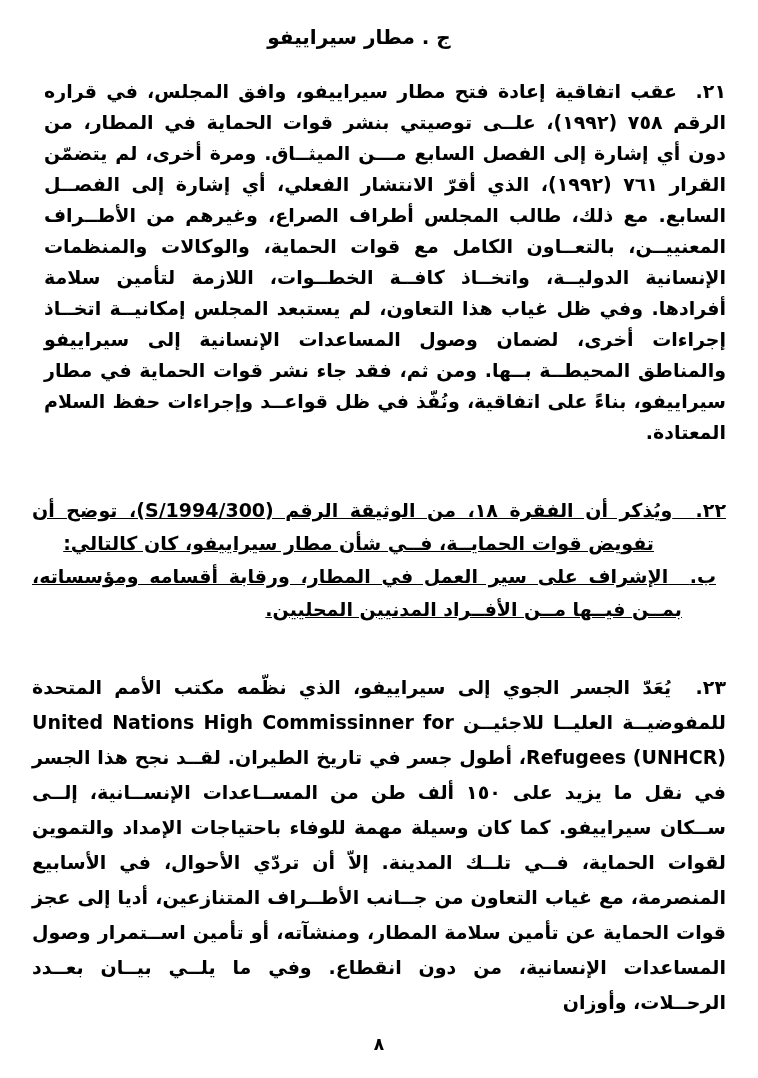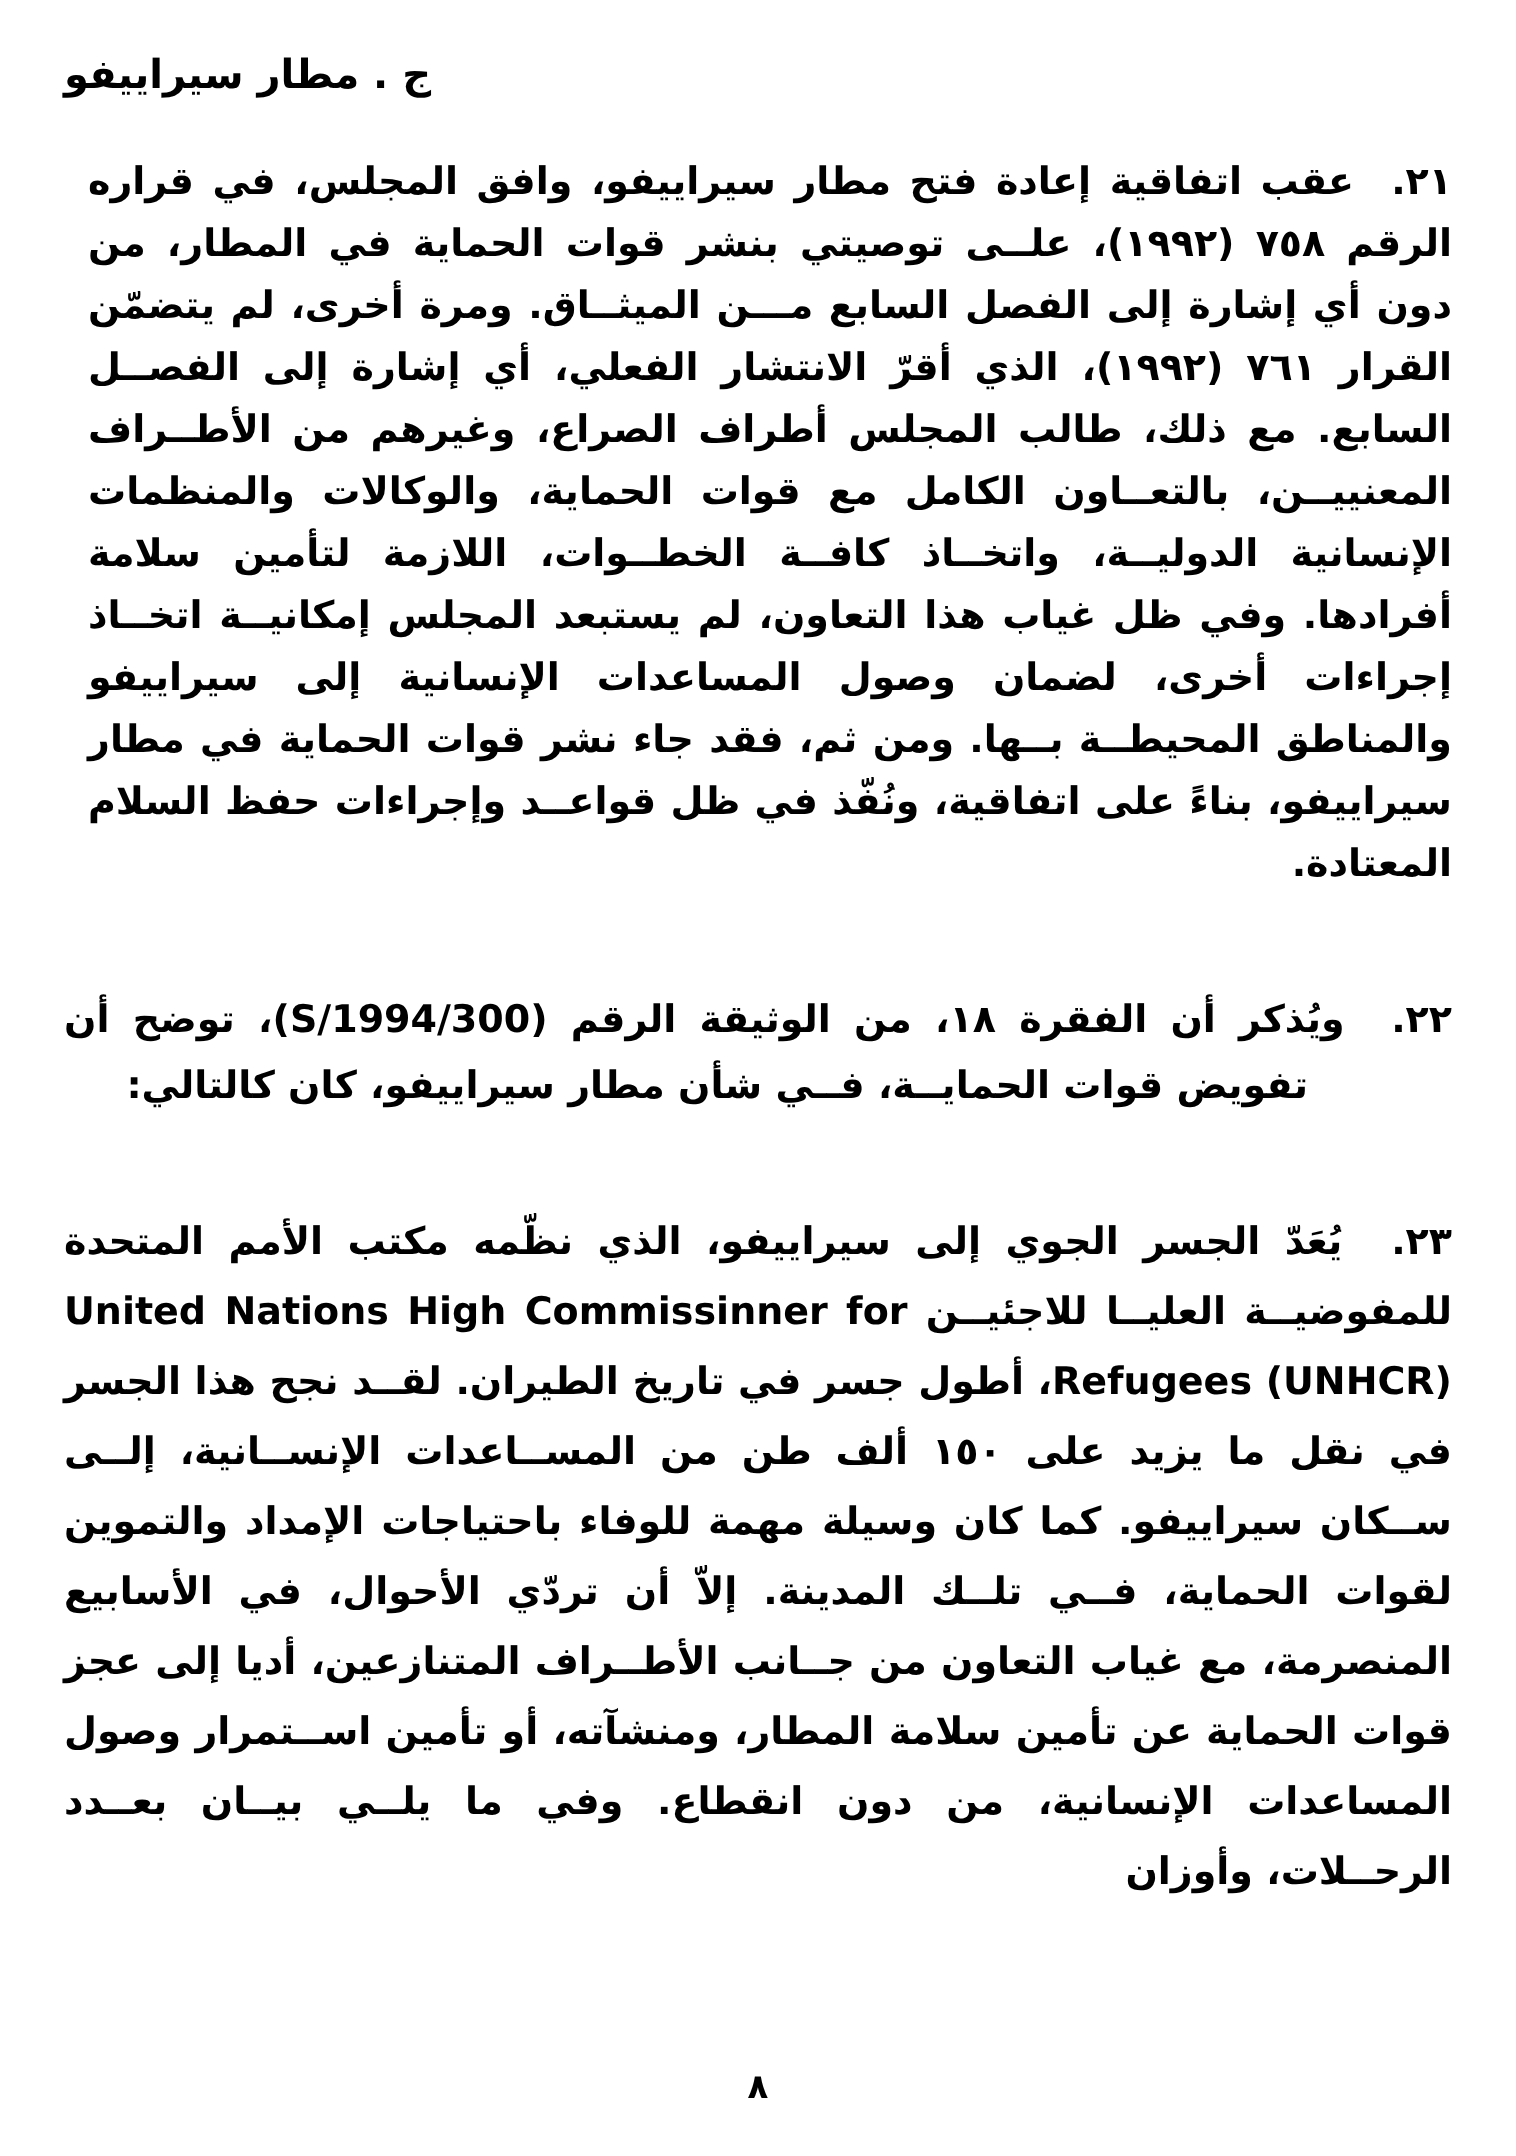--- a/index.html
+++ b/index.html
@@ -16,38 +16,39 @@
     color: #000000;
     font-family: "DejaVu Sans", sans-serif;
     font-weight: bold;
     direction: rtl;
     overflow: hidden;
   }
   .content {
     padding: 14px 32px 0 32px;
   }
   .doc-title {
-    text-align: left;
+    text-align: center;
     font-size: 20px;
     line-height: 30px;
     margin: 8px 40px 24px 0;
   }
   .para {
     font-size: 19px;
     text-align: justify;
     text-justify: inter-word;
   }
   .para-21 {
     line-height: 31px;
     margin-bottom: 46px;
     margin-left: 12px;
   }
   .para-22 {
     line-height: 33px;
     margin-bottom: 44px;
+    text-decoration: underline;
   }
   .para-23 {
     line-height: 35px;
   }
   .para-num {
     white-space: nowrap;
   }
   .para-num::after {
     content: "\a0\a0";
   }
@@ -81,20 +82,23 @@
     <div class="doc-title">ج . مطار سيراييفو</div>
 
     <div class="para para-21">
       <span class="para-num">٢١.</span><span>عقب اتفاقية إعادة فتح مطار سيراييفو، وافق المجلس، في قراره الرقم ٧٥٨ (١٩٩٢)، علــى توصيتي بنشر قوات الحماية في المطار، من دون أي إشارة إلى الفصل السابع مـــن الميثــاق. ومرة أخرى، لم يتضمّن القرار ٧٦١ (١٩٩٢)، الذي أقرّ الانتشار الفعلي، أي إشارة إلى الفصــل السابع. مع ذلك، طالب المجلس أطراف الصراع، وغيرهم من الأطــراف المعنييــن، بالتعــاون الكامل مع قوات الحماية، والوكالات والمنظمات الإنسانية الدوليــة، واتخــاذ كافــة الخطــوات، اللازمة لتأمين سلامة أفرادها. وفي ظل غياب هذا التعاون، لم يستبعد المجلس إمكانيــة اتخــاذ إجراءات أخرى، لضمان وصول المساعدات الإنسانية إلى سيراييفو والمناطق المحيطــة بــها. ومن ثم، فقد جاء نشر قوات الحماية في مطار سيراييفو، بناءً على اتفاقية، ونُفّذ في ظل قواعــد وإجراءات حفظ السلام المعتادة.</span>
     </div>
 
     <div class="para para-22">
       <div class="hang-intro">
         <span class="para-num">٢٢.</span><span>ويُذكر أن الفقرة ١٨، من الوثيقة الرقم (S/1994/300)، توضح أن تفويض قوات الحمايــة، فــي شأن مطار سيراييفو، كان كالتالي:</span>
       </div>
+      <div class="item">
+        <span class="item-label">ب.</span><span>الإشراف على سير العمل في المطار، ورقابة أقسامه ومؤسساته، بمــن فيــها مــن الأفــراد المدنيين المحليين.</span>
+      </div>
     </div>
 
     <div class="para para-23">
       <span class="para-num">٢٣.</span><span>يُعَدّ الجسر الجوي إلى سيراييفو، الذي نظّمه مكتب الأمم المتحدة للمفوضيــة العليــا للاجئيــن United Nations High Commissinner for Refugees (UNHCR)، أطول جسر في تاريخ الطيران. لقــد نجح هذا الجسر في نقل ما يزيد على ١٥٠ ألف طن من المســاعدات الإنســانية، إلــى ســكان سيراييفو. كما كان وسيلة مهمة للوفاء باحتياجات الإمداد والتموين لقوات الحماية، فــي تلــك المدينة. إلاّ أن تردّي الأحوال، في الأسابيع المنصرمة، مع غياب التعاون من جــانب الأطــراف المتنازعين، أديا إلى عجز قوات الحماية عن تأمين سلامة المطار، ومنشآته، أو تأمين اســتمرار وصول المساعدات الإنسانية، من دون انقطاع. وفي ما يلــي بيــان بعــدد الرحــلات، وأوزان</span>
     </div>
 
   </div>
 
   <div class="page-number">٨</div>
 </div>

